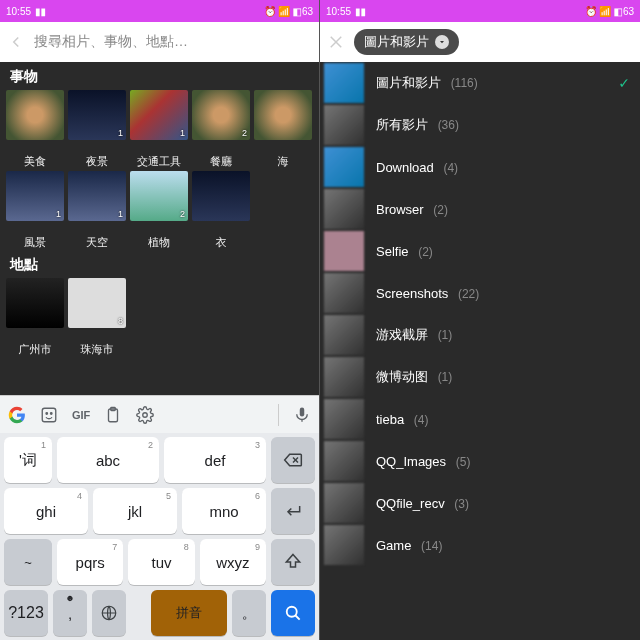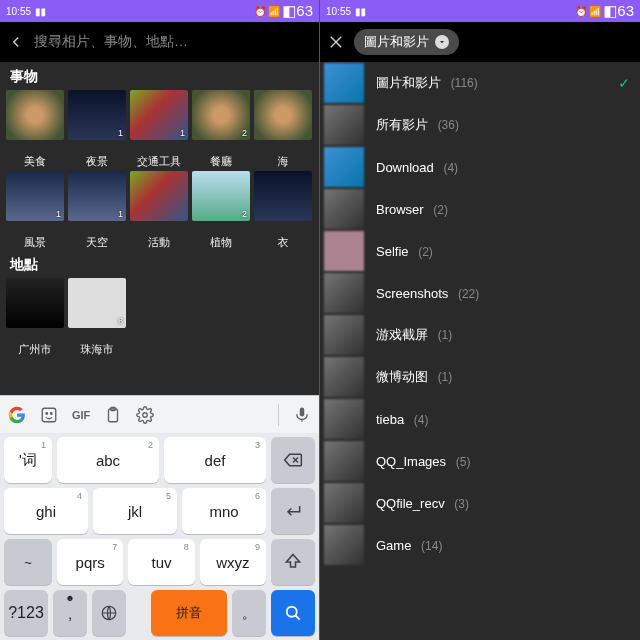--- a/index.html
+++ b/index.html
@@ -17,40 +17,40 @@
     background: #2a2a2a;
     position: relative;
     display: flex;
     flex-direction: column;
     overflow: hidden;
   }
   .phone.left { border-right: 1px solid #555; }
   
   .status {
     height: 22px;
-    background: #8b5cf6;
+    background: #d946ef;
     color: #fff;
     display: flex;
     align-items: center;
     font-size: 10px;
     padding: 0 6px;
     justify-content: space-between;
     gap: 24px;
   }
   .status .l, .status .r { display: flex; align-items: center; gap: 4px; }
-  .status .batt { font-size: 15px; }
+  .status .batt { font-size: 10px; }
   .sicon { width: 10px; height: 10px; display:inline-block; }
   
   .hdr {
     height: 40px;
     display: flex;
     align-items: center;
     padding: 0 6px;
     color: #bbb;
-    background: #000000;
+    background: #ffffff;
     gap: 8px;
   }
   .back { width: 20px; height: 20px; display:flex; align-items:center; justify-content:center; color:#ccc;}
   .x { width:20px;height:20px;display:flex;align-items:center;justify-content:center;color:#ccc;}
   .searchph { font-size: 14px; color: #888; flex:1;}
   .chip {
     background: #4a4a4a;
     color: #fff;
     font-size: 13px;
     border-radius: 14px;
@@ -118,21 +118,21 @@
   .krow.r1 .key.del{flex:0 0 44px;background:#c7cbd1;}
   .krow.r2 .key{flex:1;}
   .krow.r2 .key.enter{flex:0 0 44px;background:#c7cbd1;}
   .krow.r3 .key{flex:1;}
   .krow.r3 .key.tilde{flex:0 0 48px;background:#c7cbd1;}
   .krow.r3 .key.shift{flex:0 0 44px;background:#c7cbd1;}
   .krow.r4 .key{height:46px;}
   .krow.r4 .k-sym{flex:0 0 44px;background:#c7cbd1;font-size:16px;}
   .krow.r4 .k-comma{flex:0 0 34px;background:#c7cbd1;position:relative;}
   .krow.r4 .k-globe{flex:0 0 34px;background:#c7cbd1;}
-  .krow.r4 .k-space{flex:1;background:#f97316;font-size:13px;margin-left:20px;}
+  .krow.r4 .k-space{flex:1;background:#a16207;font-size:13px;margin-left:20px;}
   .krow.r4 .k-dot{flex:0 0 34px;background:#c7cbd1;}
   .krow.r4 .k-search{flex:0 0 44px;}
 
   
   .albums{flex:1;overflow:hidden;display:flex;flex-direction:column;}
   .arow{
     height:42px;display:flex;align-items:center;padding-left:4px;color:#fff;
     font-size:13px;
   }
   .arow .athumb{
@@ -211,26 +211,20 @@
         </div>
         <div class="lbl">風景</div>
       </div>
     <div class="thumb">
         <div class="img sky">
           <span class="cnt">1</span>
         </div>
         <div class="lbl">天空</div>
       </div>
     <div class="thumb">
-        <div class="img car">
-          <span class="cnt"></span>
-        </div>
-        <div class="lbl">活動</div>
-      </div>
-    <div class="thumb">
         <div class="img trees">
           <span class="cnt">2</span>
         </div>
         <div class="lbl">植物</div>
       </div>
     <div class="thumb">
         <div class="img night">
           <span class="cnt"></span>
         </div>
         <div class="lbl">衣</div>

